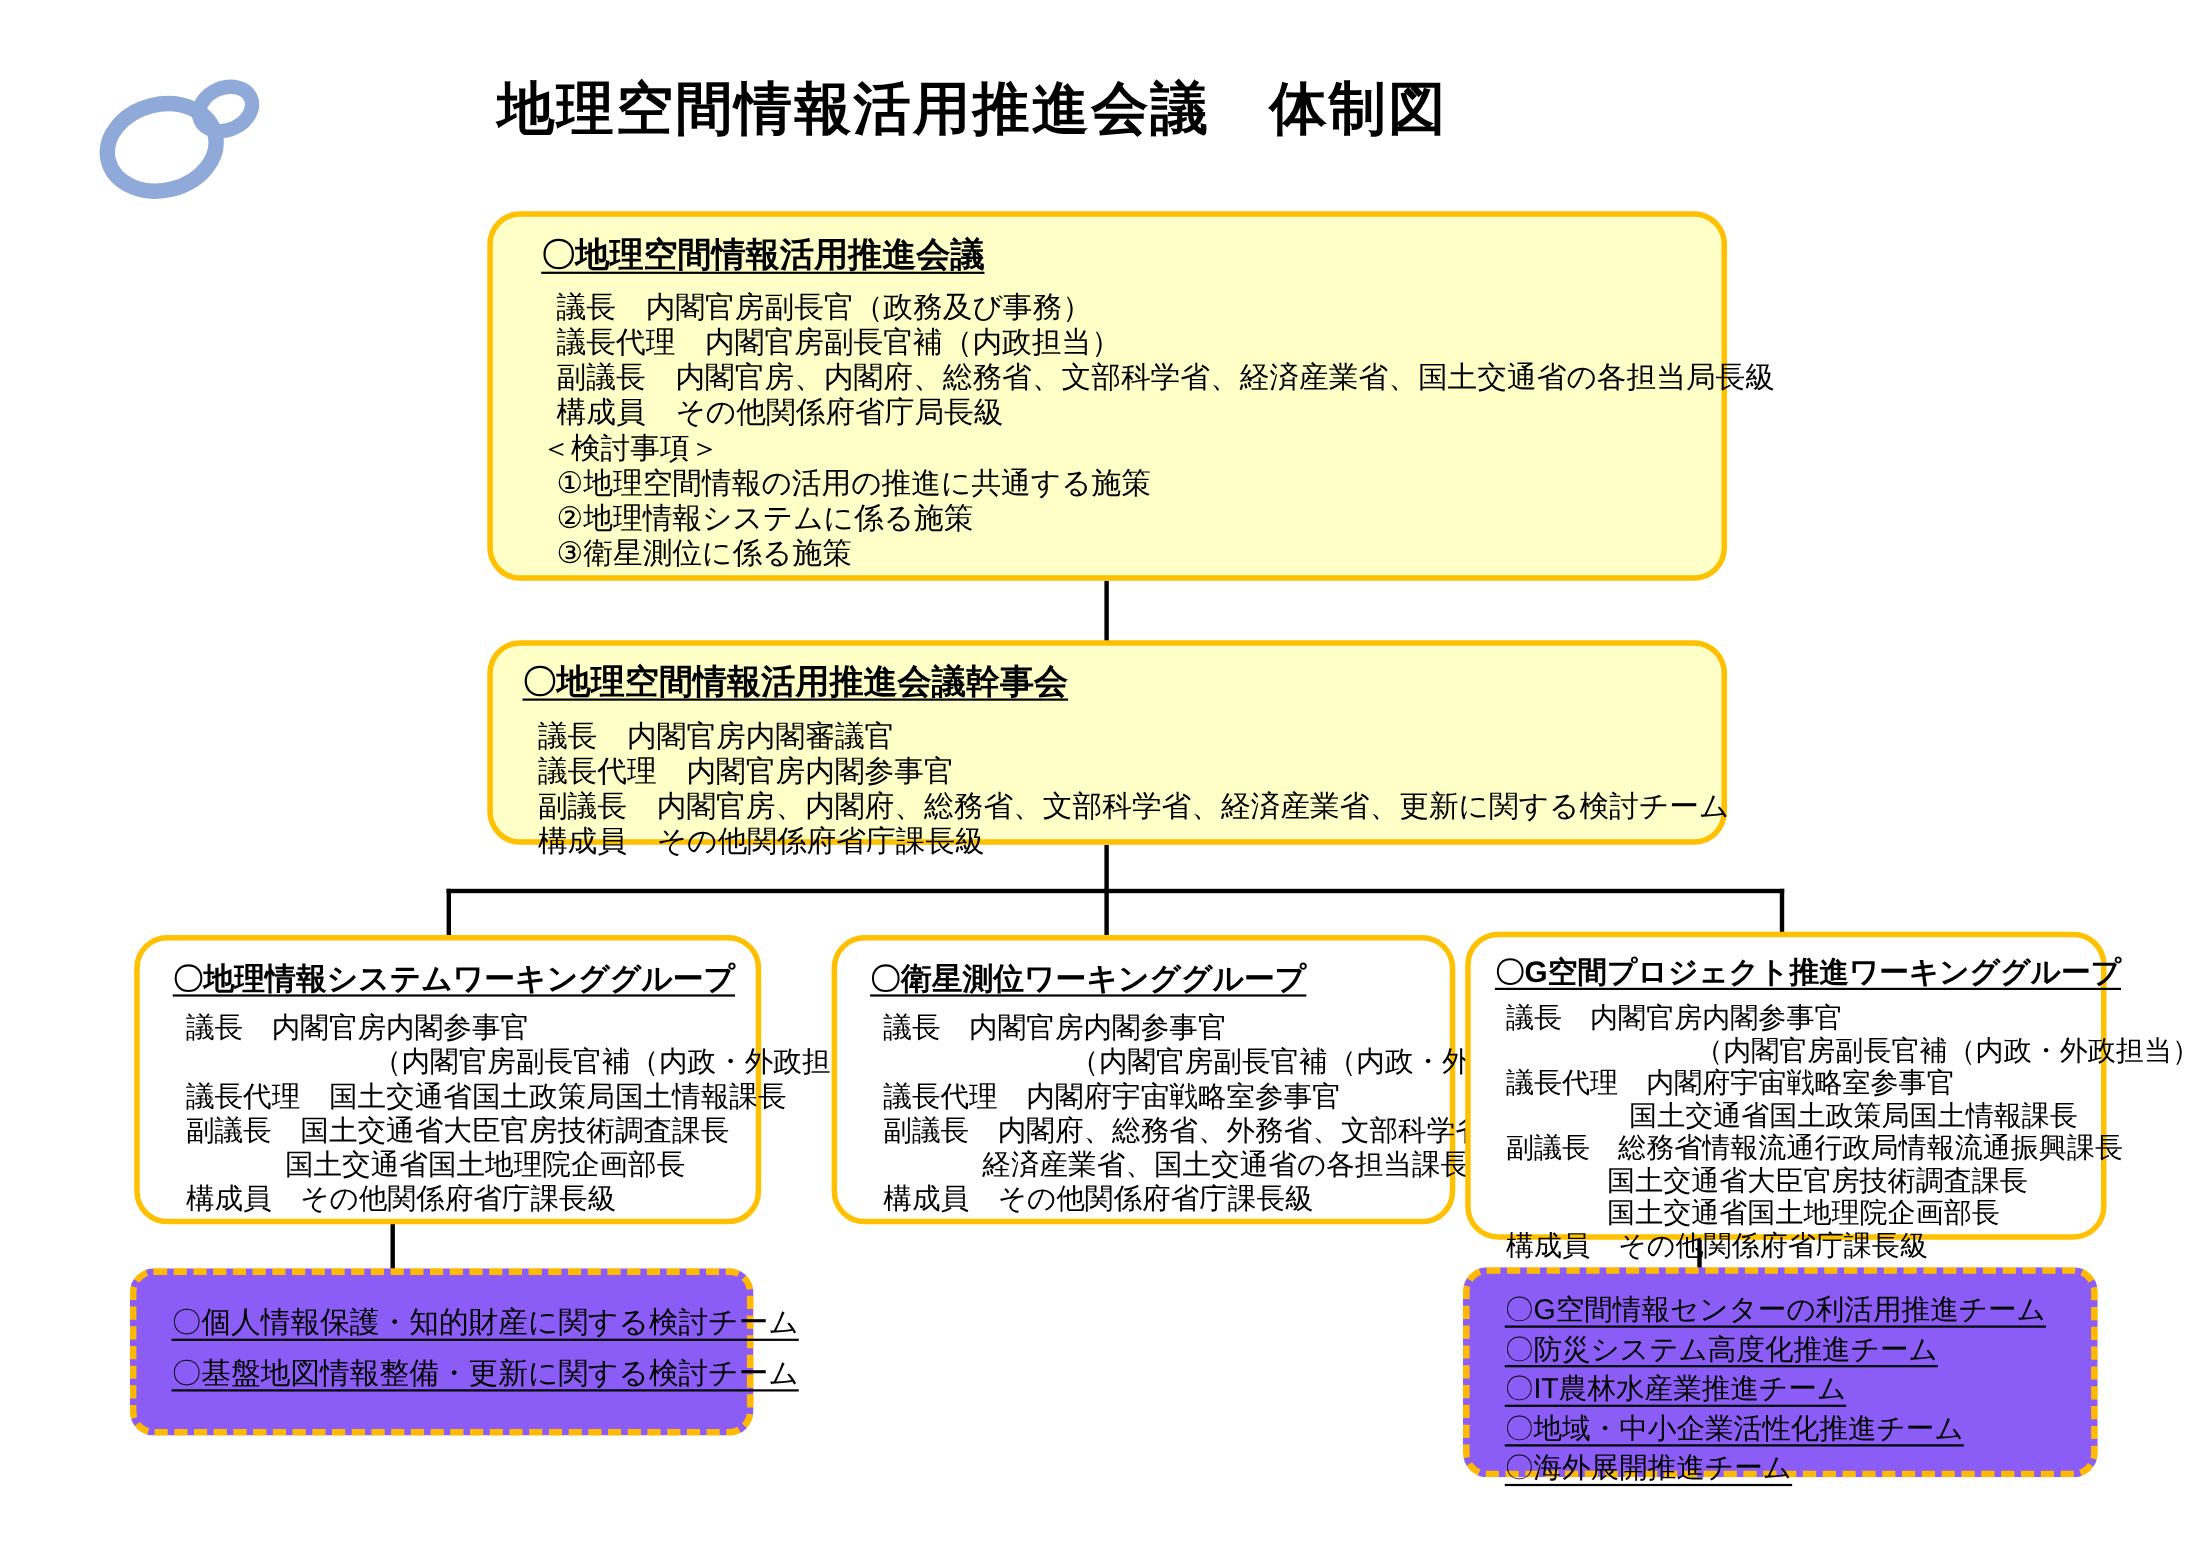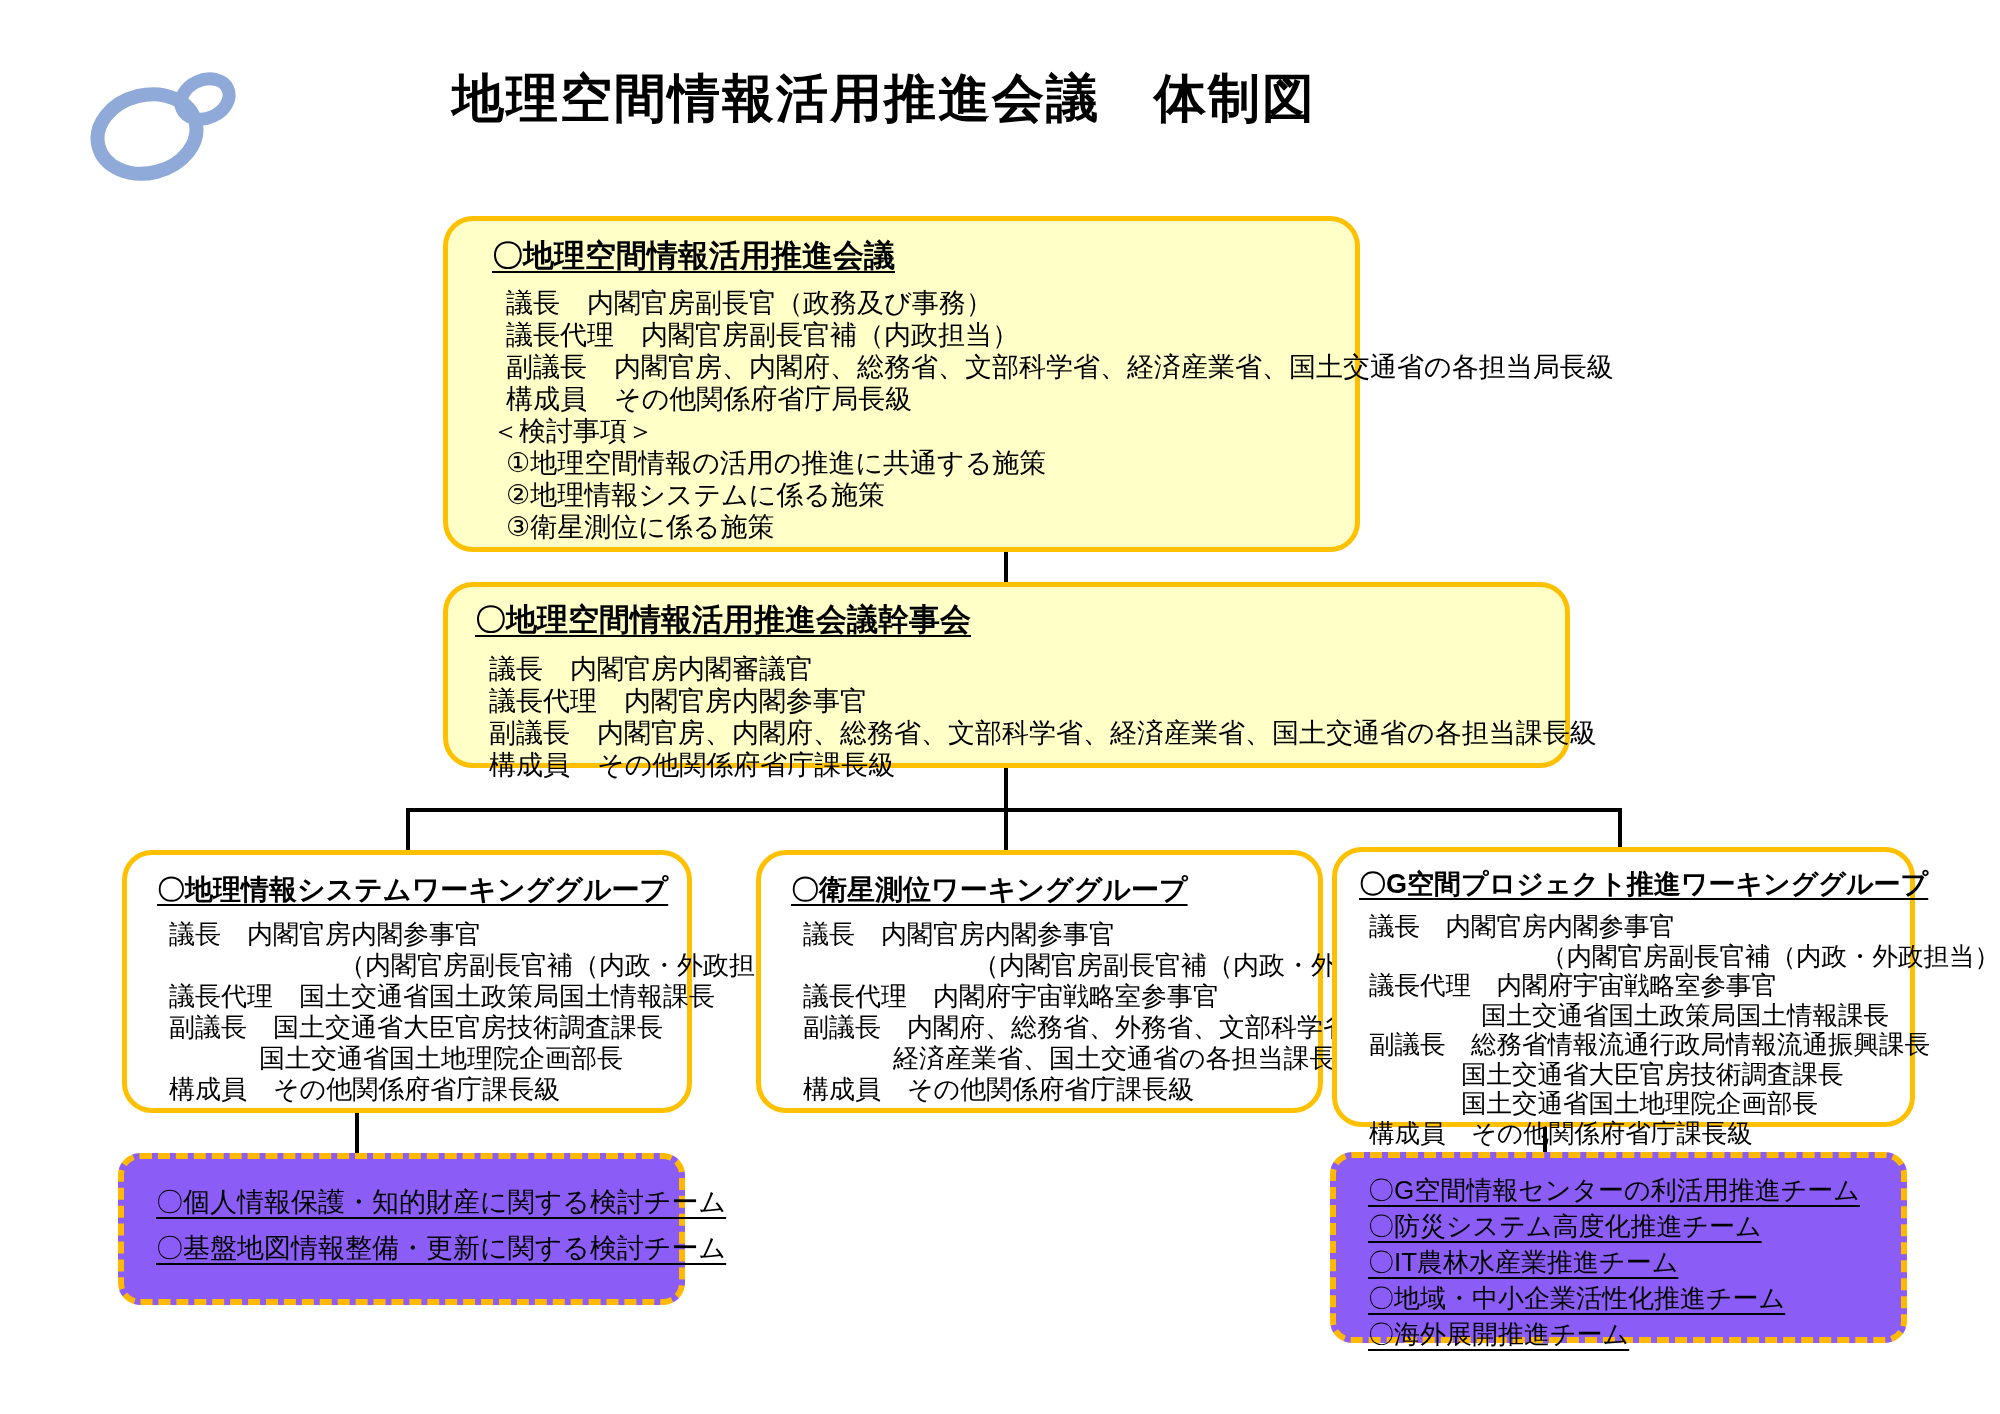--- a/index.html
+++ b/index.html
@@ -20,21 +20,21 @@
     border-radius:30px;background:#FFFFC8;
   }
   .box.white{background:#ffffff;}
   .box.dashed{border:6px dashed #FFB900;border-radius:22px;background:#8b5cf6;}
   .box-heading{
     font-weight:bold;text-decoration:underline;text-decoration-thickness:2px;
     text-underline-offset:5px;white-space:nowrap;
   }
   .line{white-space:nowrap;}
   
-  .council{left:443px;top:192px;width:917px;height:336px;padding:14px 16px 0 44px;margin-top:24px;}
+  .council{left:443px;top:192px;width:1127px;height:336px;padding:14px 16px 0 44px;}
   .council .box-heading{font-size:31px;margin-bottom:10px;}
   .council .line{font-size:27px;line-height:32px;}
   .council .role{padding-left:14px;}
   
   .secretariat{left:443px;top:582px;width:1127px;height:186px;padding:12px 0 0 27px;}
   .secretariat .box-heading{font-size:31px;margin-bottom:12px;}
   .secretariat .line{font-size:27px;line-height:32px;padding-left:14px;}
   
   .wg{padding:16px 0 0 30px;}
   .wg .box-heading{font-size:28px;margin-bottom:10px;}
@@ -88,21 +88,21 @@
   <div class="line">＜検討事項＞</div>
   <div class="line role">①地理空間情報の活用の推進に共通する施策</div>
   <div class="line role">②地理情報システムに係る施策</div>
   <div class="line role">③衛星測位に係る施策</div>
 </div>
 
 <div class="box secretariat">
   <div class="box-heading">〇地理空間情報活用推進会議幹事会</div>
   <div class="line">議長　内閣官房内閣審議官</div>
   <div class="line">議長代理　内閣官房内閣参事官</div>
-  <div class="line">副議長　内閣官房、内閣府、総務省、文部科学省、経済産業省、国土交通省の各担当課長級</div>
+  <div class="line">副議長　内閣官房、内閣府、総務省、文部科学省、経済産業省、更新に関する検討チーム</div>
   <div class="line">構成員　その他関係府省庁課長級</div>
 </div>
 
 <div class="box white wg wg-gis">
   <div class="box-heading">〇地理情報システムワーキンググループ</div>
   <div class="line">議長　内閣官房内閣参事官</div>
   <div class="line ind-paren">（内閣官房副長官補（内政・外政担当）付）</div>
   <div class="line">議長代理　国土交通省国土政策局国土情報課長</div>
   <div class="line">副議長　国土交通省大臣官房技術調査課長</div>
   <div class="line ind-cont">国土交通省国土地理院企画部長</div>

